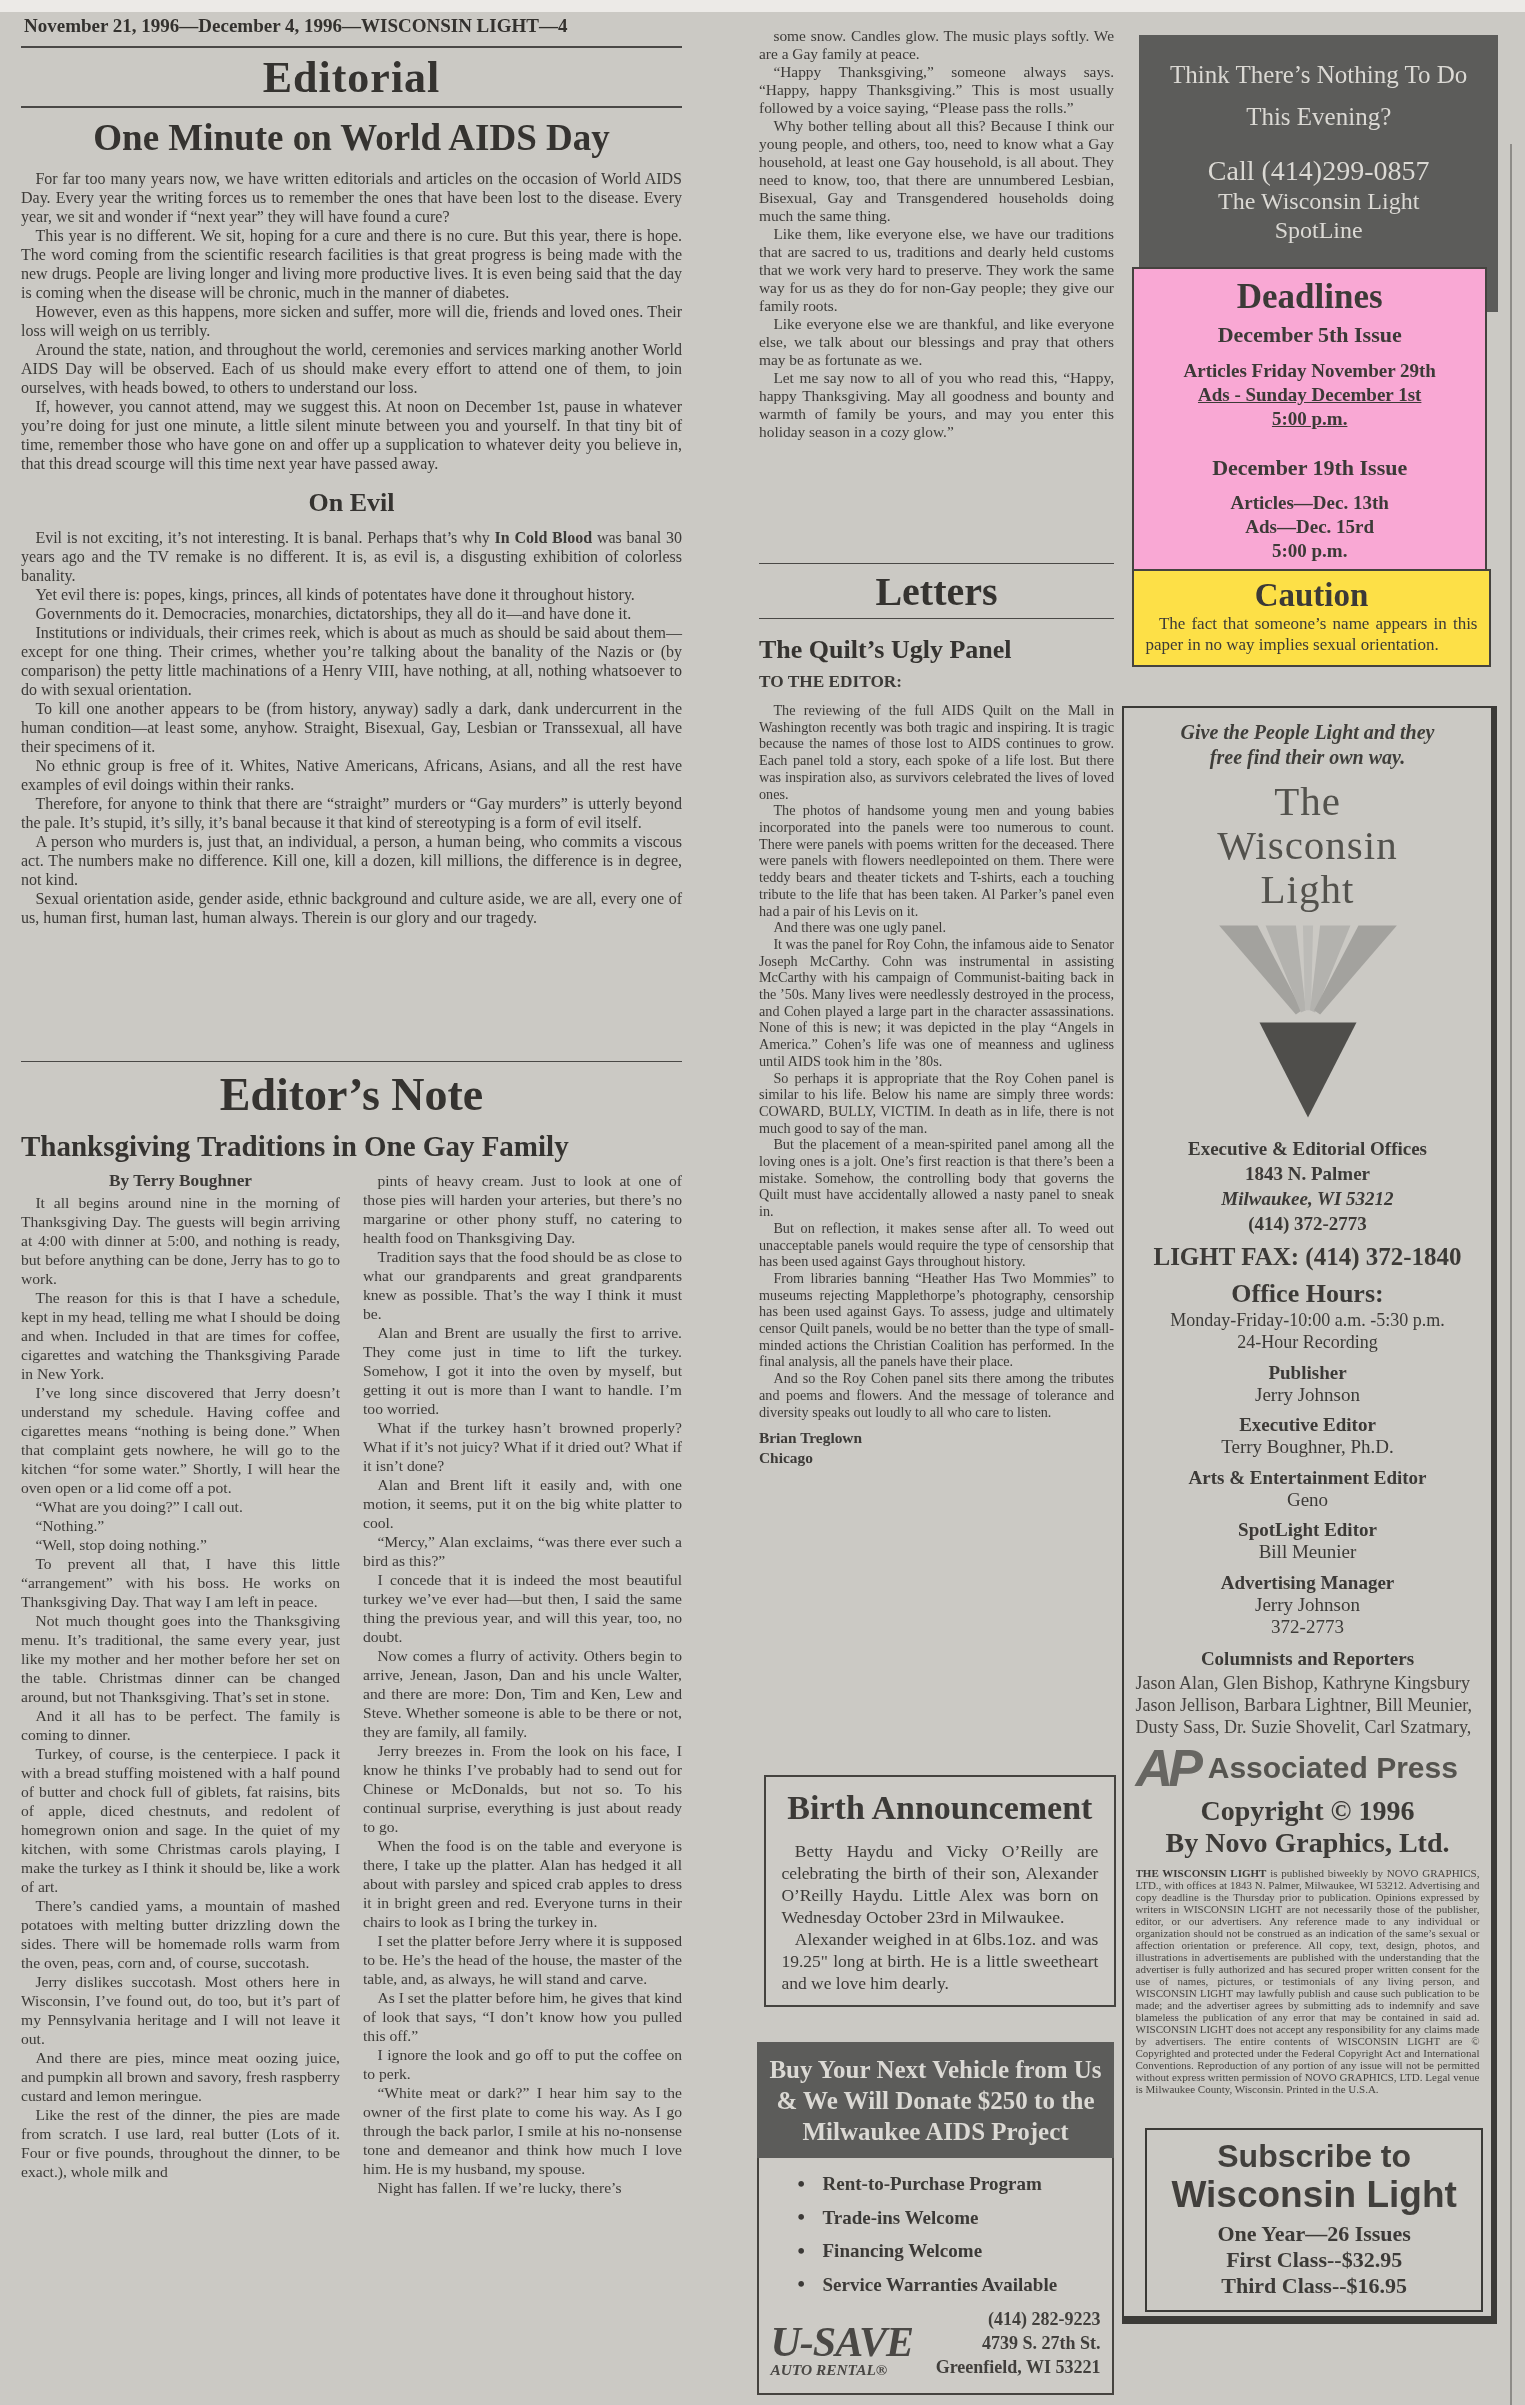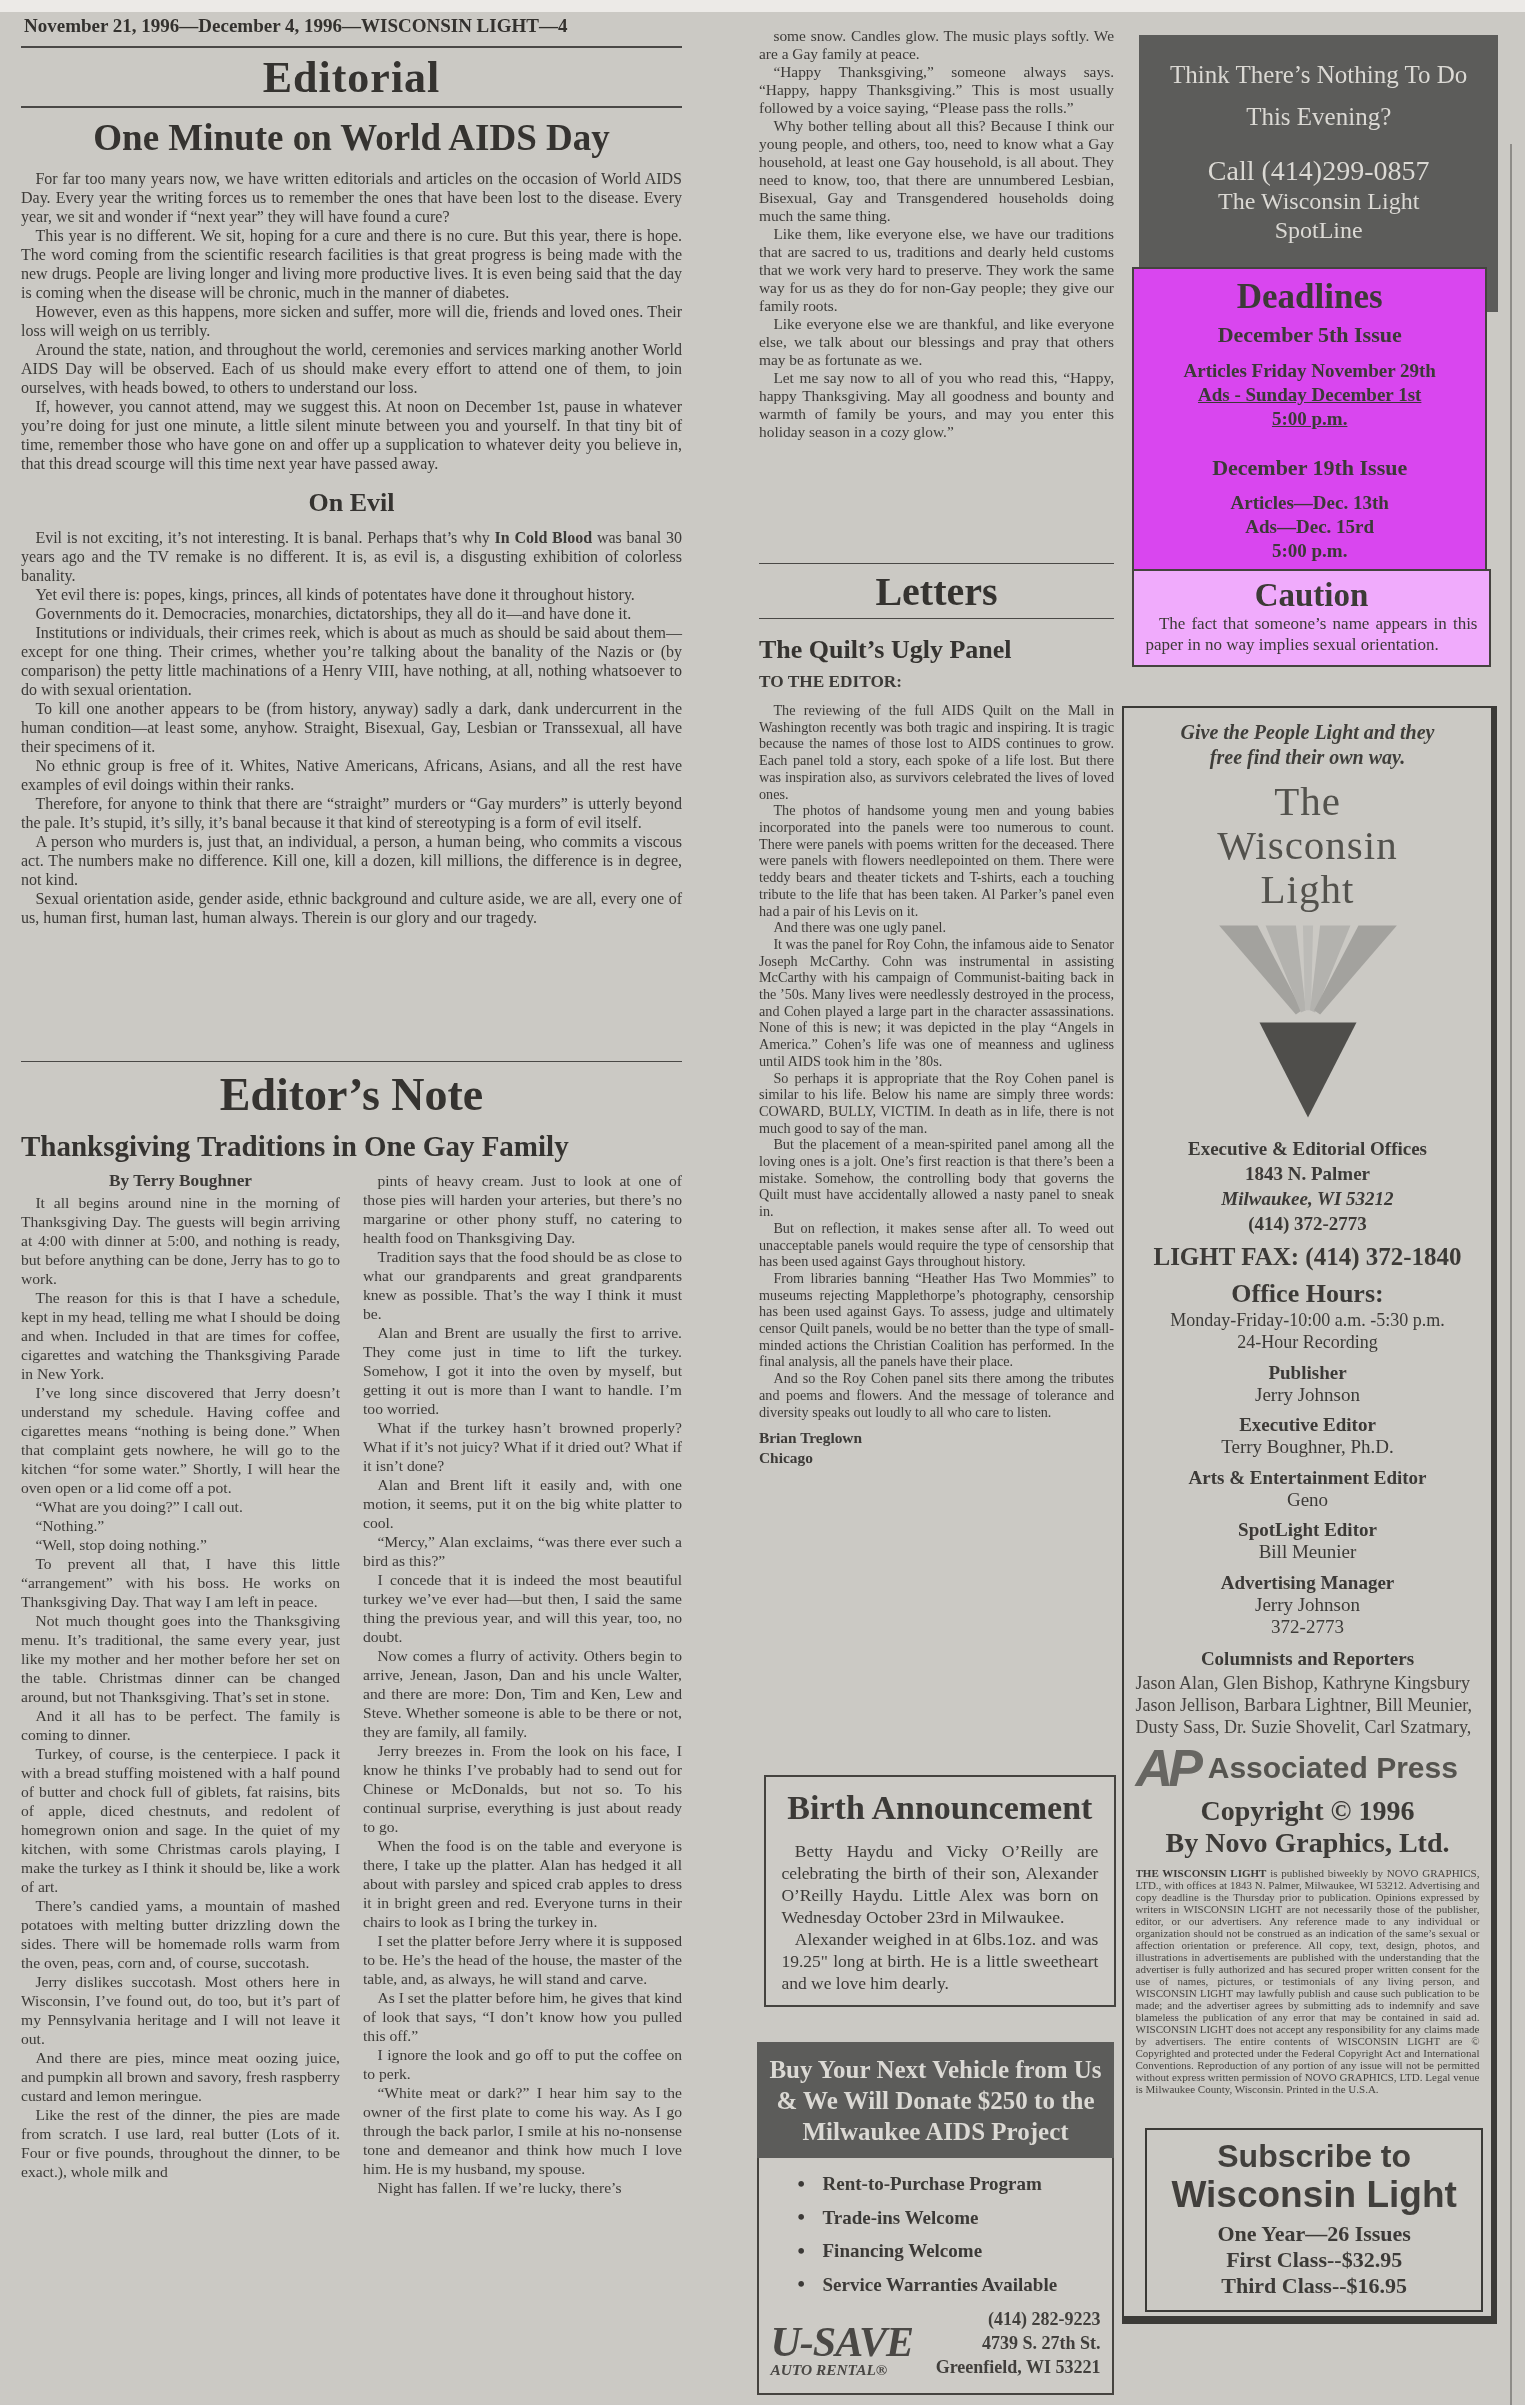--- a/index.html
+++ b/index.html
@@ -53,29 +53,29 @@
   .usave-brand{font-size:42px;font-weight:bold;font-style:italic;letter-spacing:-1px;color:#4a4845;line-height:38px;}
   .usave-sub{font-size:15.4px;font-weight:bold;font-style:italic;color:#4a4845;}
   .usave-contact{text-align:right;font-size:18px;font-weight:bold;line-height:24px;color:#413f3c;}
 
   .spotline{text-align:center;padding:19px 7.7px 21px;}
   .sl1{font-size:25px;line-height:42px;}
   .sl2{font-size:28px;margin-top:17.3px;}
   .sl3{font-size:24px;line-height:29px;}
   .sl4{font-size:26px;margin-top:15.4px;}
 
-  .deadbox{padding:7.7px 7.7px 15.4px;text-align:center;background:#d946ef;}
+  .deadbox{padding:7.7px 7.7px 15.4px;text-align:center;background:#f9a8d4;}
   .dead-title{font-size:35px;font-weight:bold;}
   .issue-name{font-size:22px;font-weight:bold;margin-top:5.8px;}
   .dead-line{font-size:19px;font-weight:bold;margin-top:1.9px;}
   .dead-group{margin-top:11.5px;}
   .u{text-decoration:underline;}
   .gap-top{margin-top:25px;}
 
-  .caution{padding:5.8px 11.5px 9.6px;background:#f0abfc;}
+  .caution{padding:5.8px 11.5px 9.6px;background:#fde047;}
   .caution-title{font-size:33px;font-weight:bold;text-align:center;}
   .caution-body{font-size:17px;line-height:20.7px;text-align:justify;text-indent:13.4px;}
 
   .masthead{border:2.9px solid #3b3a37;border-right-width:6.7px;border-bottom-width:8.6px;
             padding:11.5px 11.5px 9.6px;background:#cbc9c4;}
   .slogan{font-size:20px;font-weight:bold;font-style:italic;text-align:center;line-height:25px;color:#3f3e3a;}
   .wl-name{font-size:41px;text-align:center;line-height:44px;color:#53524d;letter-spacing:1px;margin-top:9.6px;}
   .logo-wrap{text-align:center;margin:7.7px 0 1.9px;}
   .mh-center{text-align:center;}
   .mh-bold20{font-size:19px;font-weight:bold;line-height:25px;}

